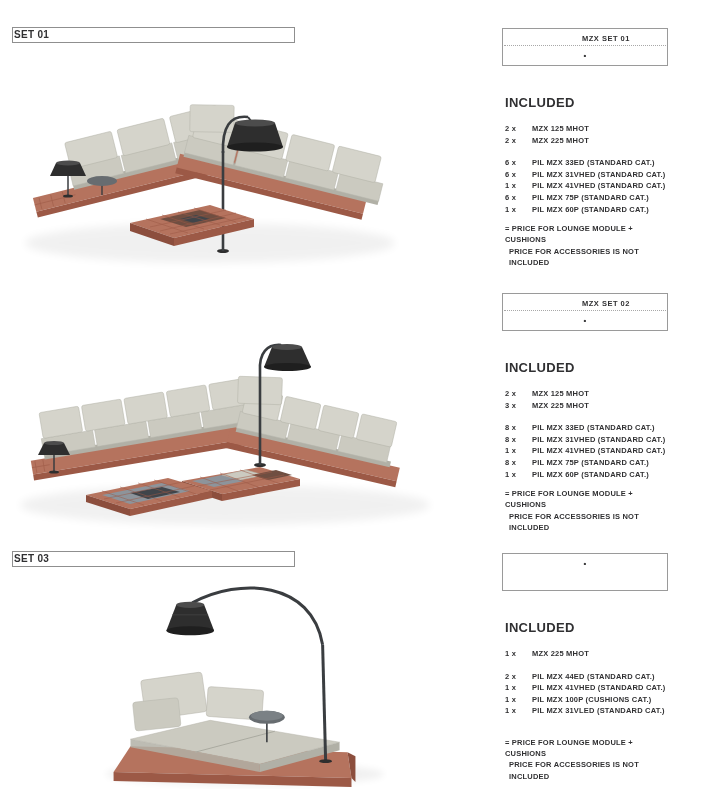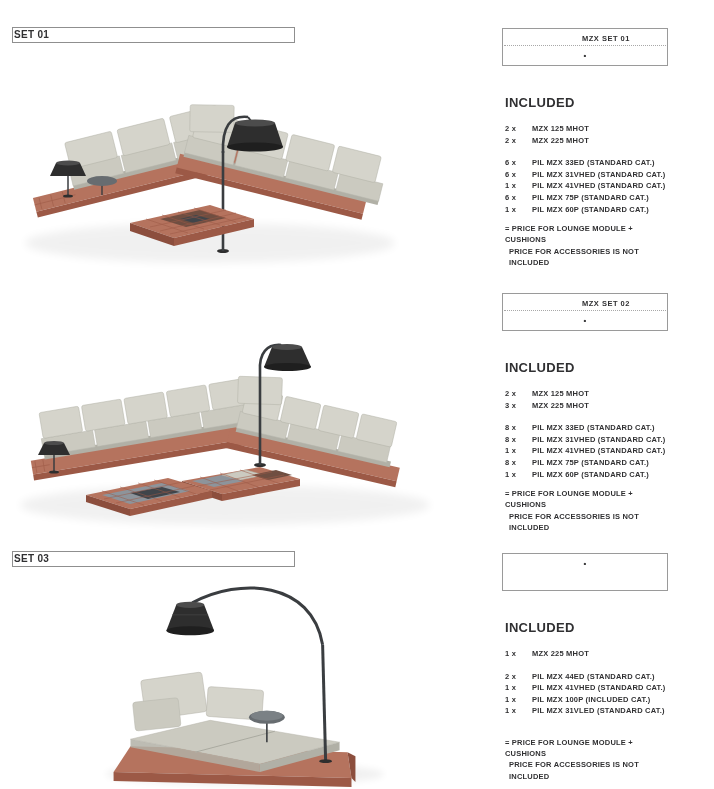--- a/index.html
+++ b/index.html
@@ -414,21 +414,21 @@
           <span class="nm">PIL MZX 44ED (STANDARD CAT.)</span>
         </div>
 
         <div class="row">
           <span class="qty">1 x</span>
           <span class="nm">PIL MZX 41VHED (STANDARD CAT.)</span>
         </div>
 
         <div class="row">
           <span class="qty">1 x</span>
-          <span class="nm">PIL MZX 100P (INCLUDED CAT.)</span>
+          <span class="nm">PIL MZX 100P (CUSHIONS CAT.)</span>
         </div>
 
         <div class="row">
           <span class="qty">1 x</span>
           <span class="nm">PIL MZX 31VLED (STANDARD CAT.)</span>
         </div>
       </div>
     <div class="note">
       <div class="n1">= PRICE FOR LOUNGE MODULE + CUSHIONS</div>
       <div class="n2">PRICE FOR ACCESSORIES IS NOT INCLUDED</div>

